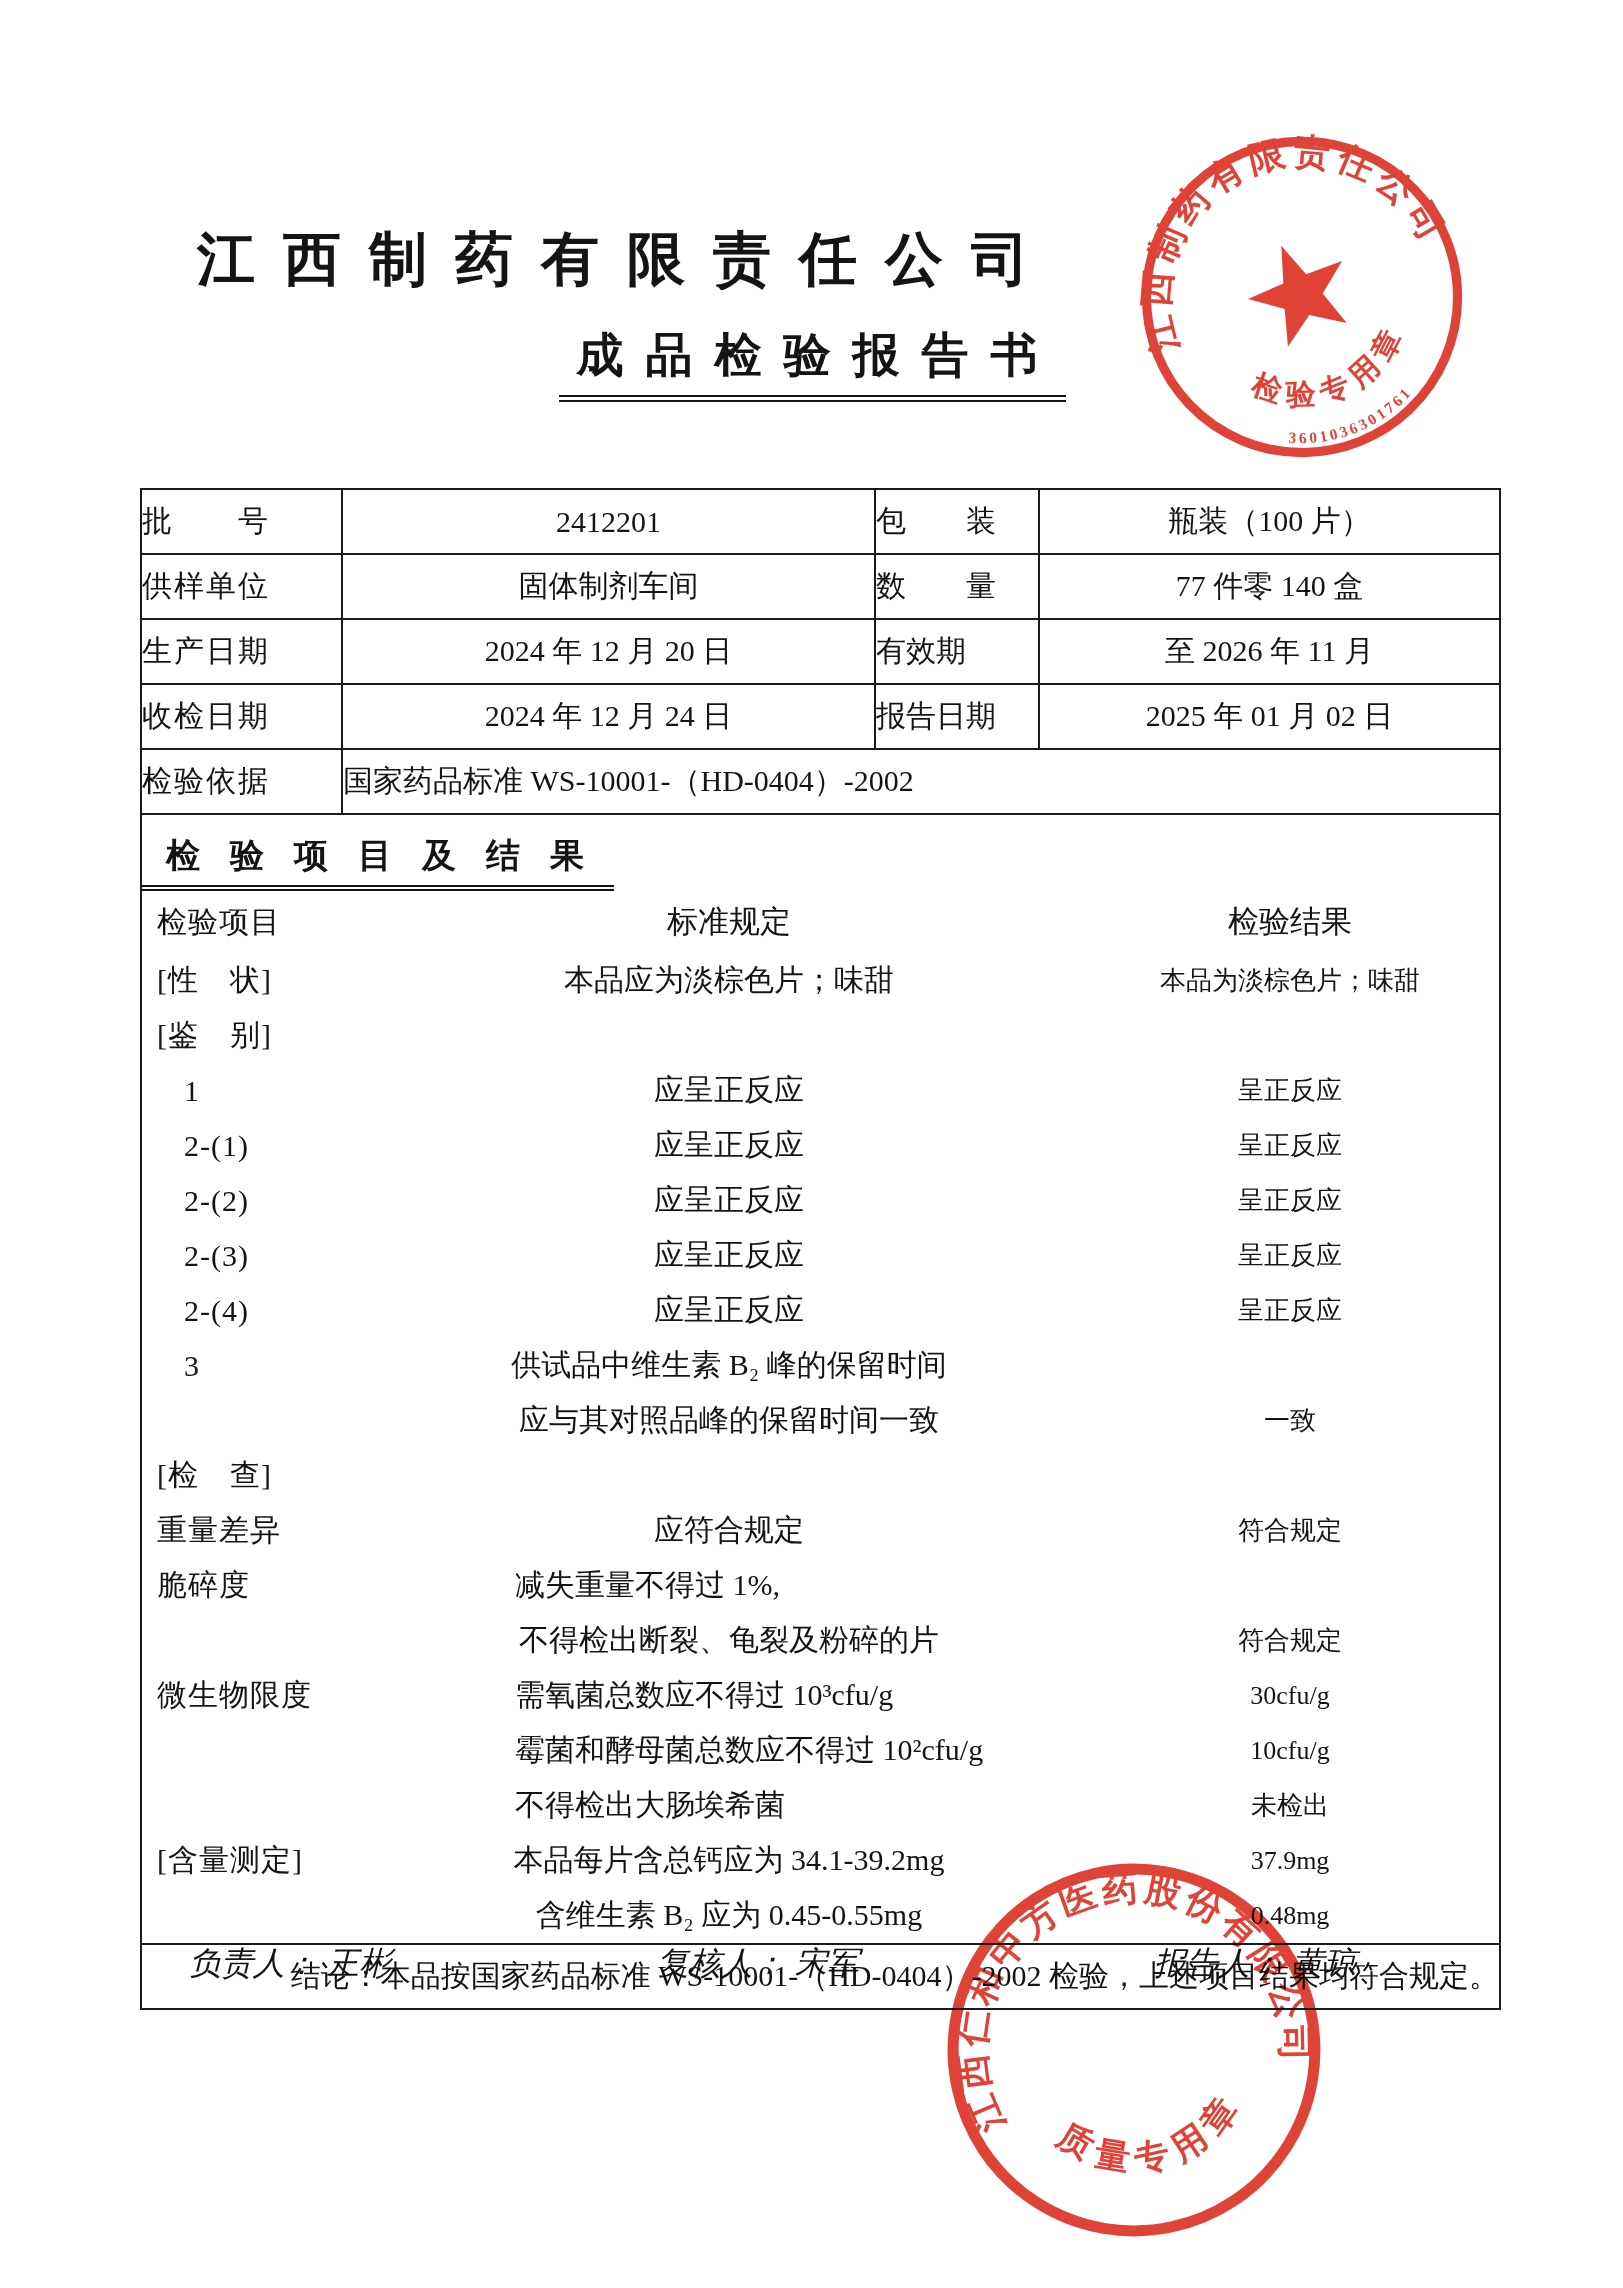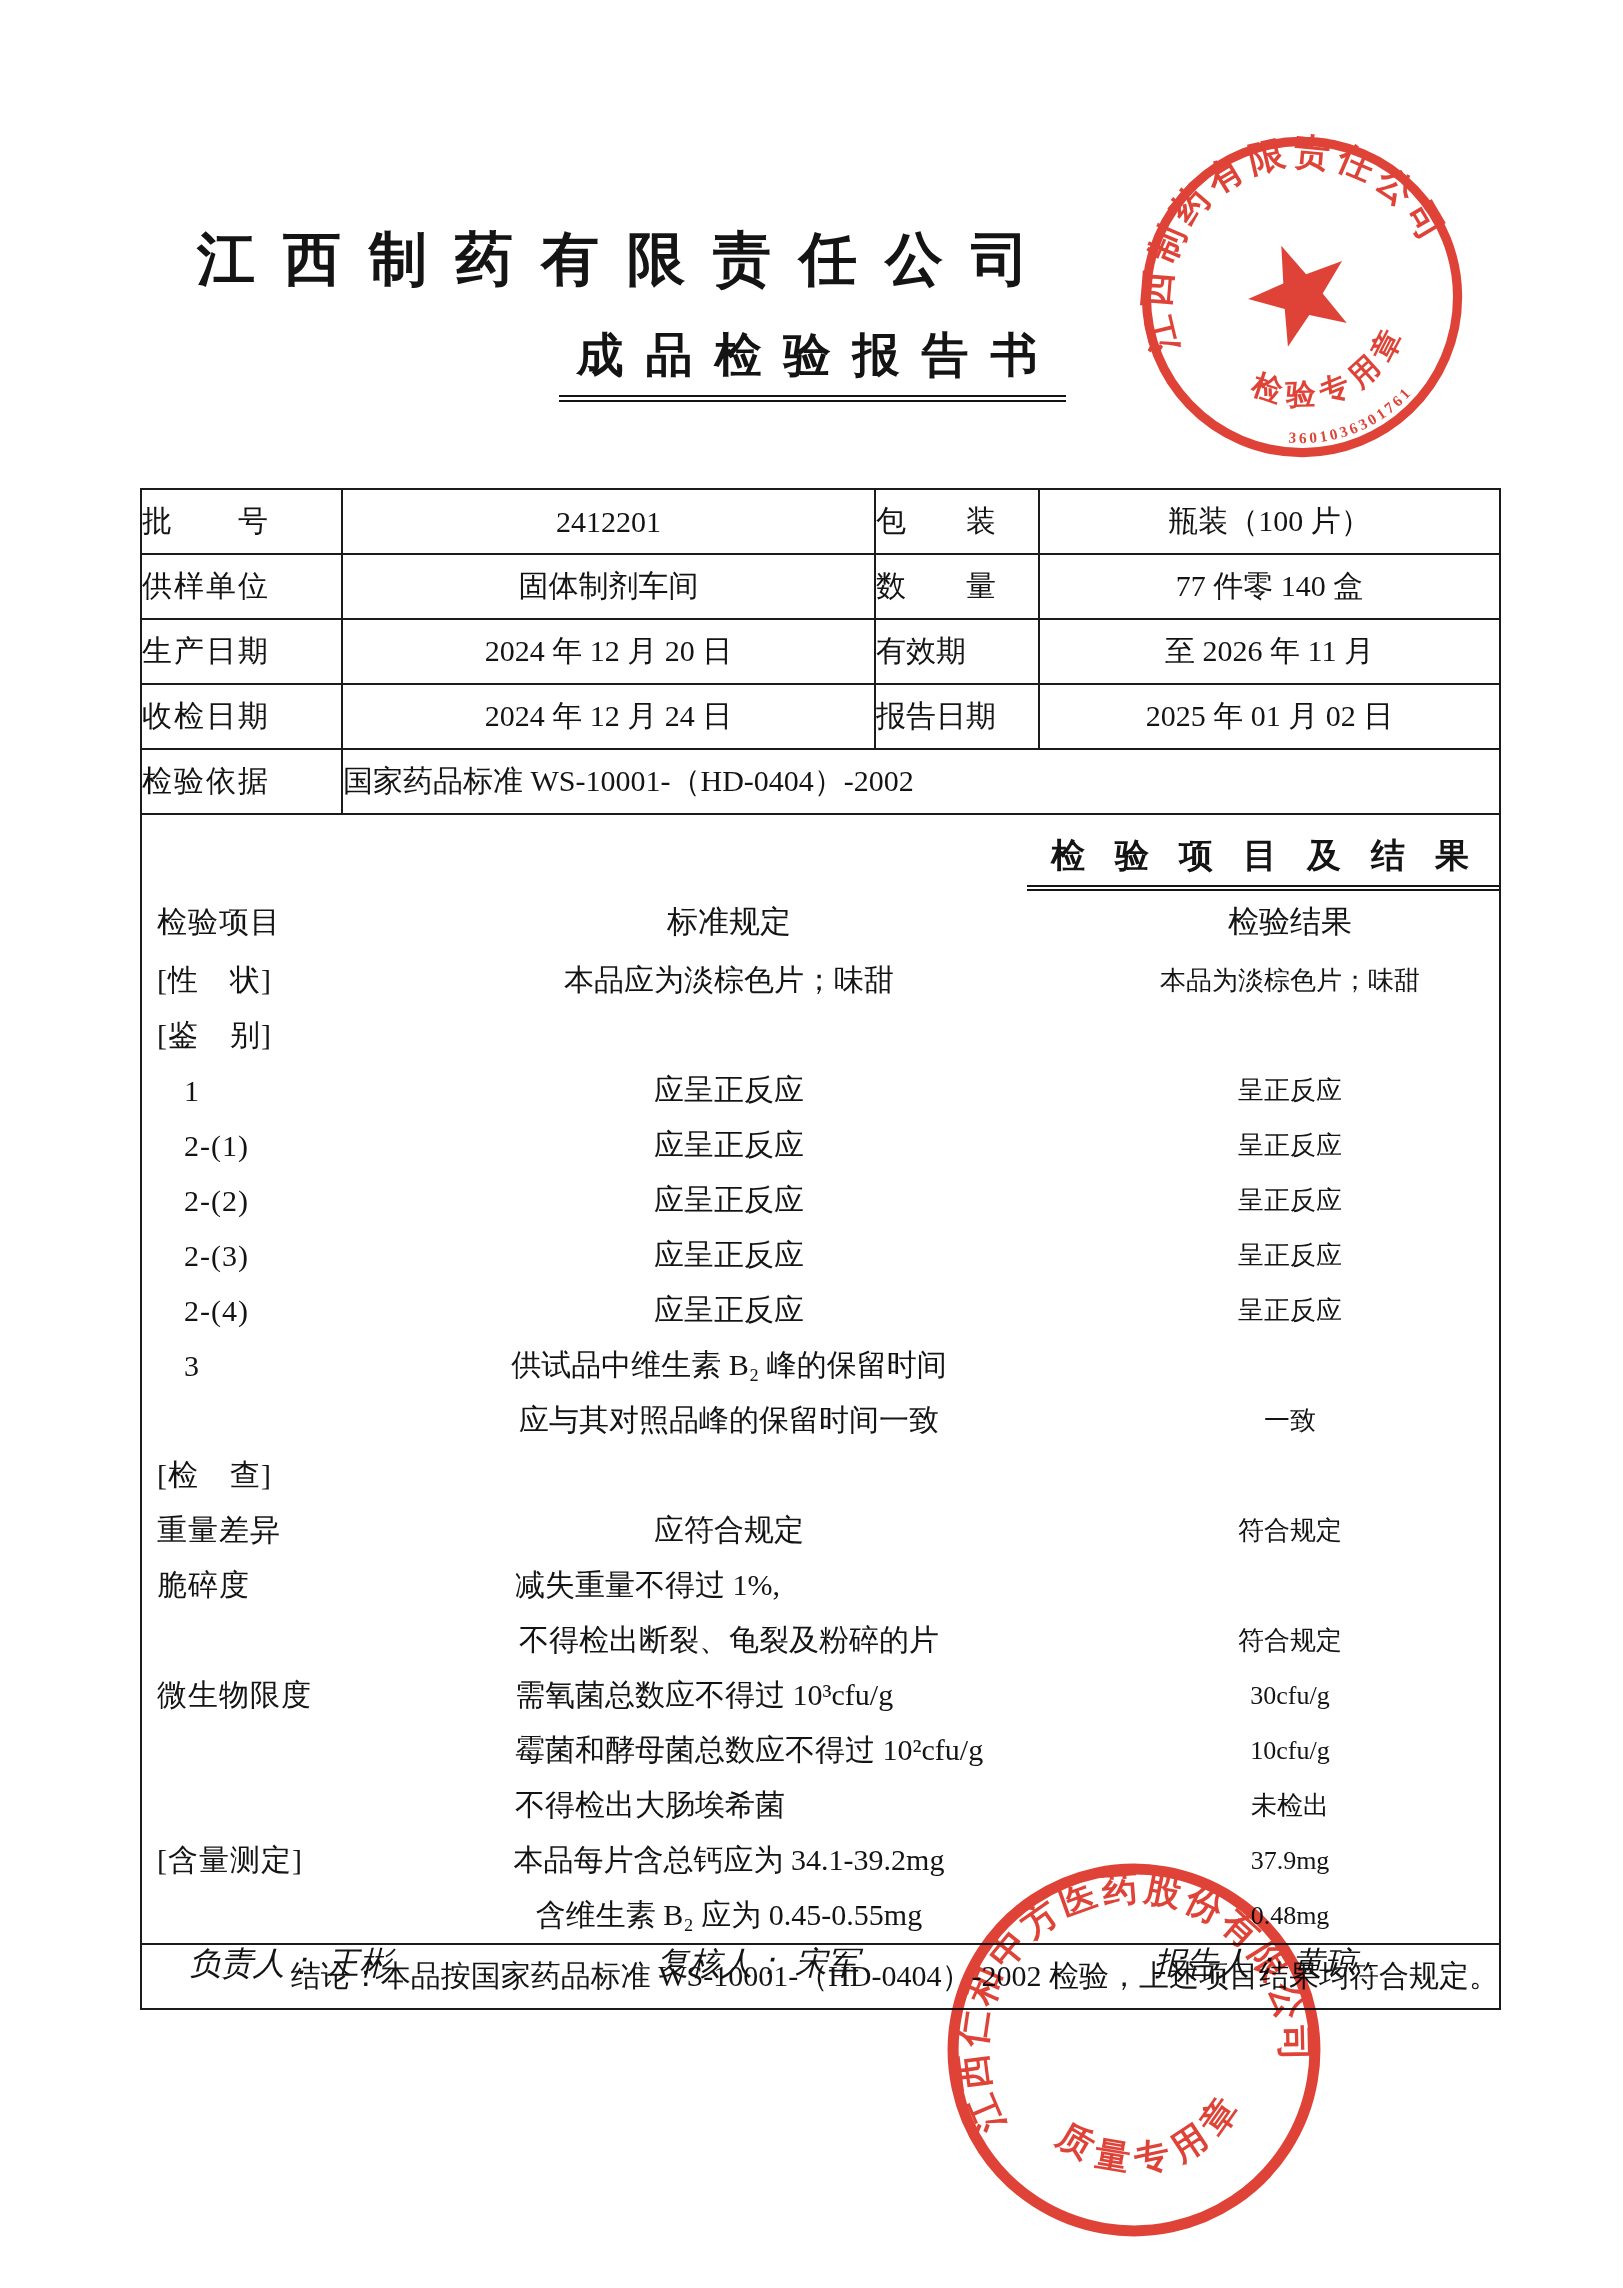--- a/index.html
+++ b/index.html
@@ -33,21 +33,21 @@
   }
   td.lab1{width:199px;text-align:left;padding-left:18px;letter-spacing:2px;}
   td.val1{width:531px;text-align:center;}
   td.lab2{width:162px;text-align:left;padding-left:14px;}
   td.val2{width:459px;text-align:center;}
   td.merged{ text-align:left;padding-left:20px;}
   td.results-cell{height:1112px;vertical-align:top;padding:0;}
   td.conclusion-cell{height:66px;text-align:right;padding-left:14px;font-size:31px;border-top:3.5px solid #1b1b1b;}
   
   .res-head{
-    width:100%;text-align:right;padding-top:18px;
+    width:100%;text-align:left;padding-top:18px;
   }
   .res-head span{
     display:inline-block;font-size:34px;font-weight:700;letter-spacing:30px;
     padding:0 0 6px 24px;border-bottom:6px double #141414;white-space:nowrap;
   }
   .rrow{display:flex;width:100%;height:55px;align-items:center;}
   .rrow.hdr{height:62px;font-weight:400;}
   .ri{width:229px;padding-left:15px;box-sizing:border-box;text-align:left;font-size:30px;letter-spacing:1px;}
   .ri.indent{padding-left:42px;}
   .rs{width:716px;box-sizing:border-box;text-align:center;font-size:30px;}

